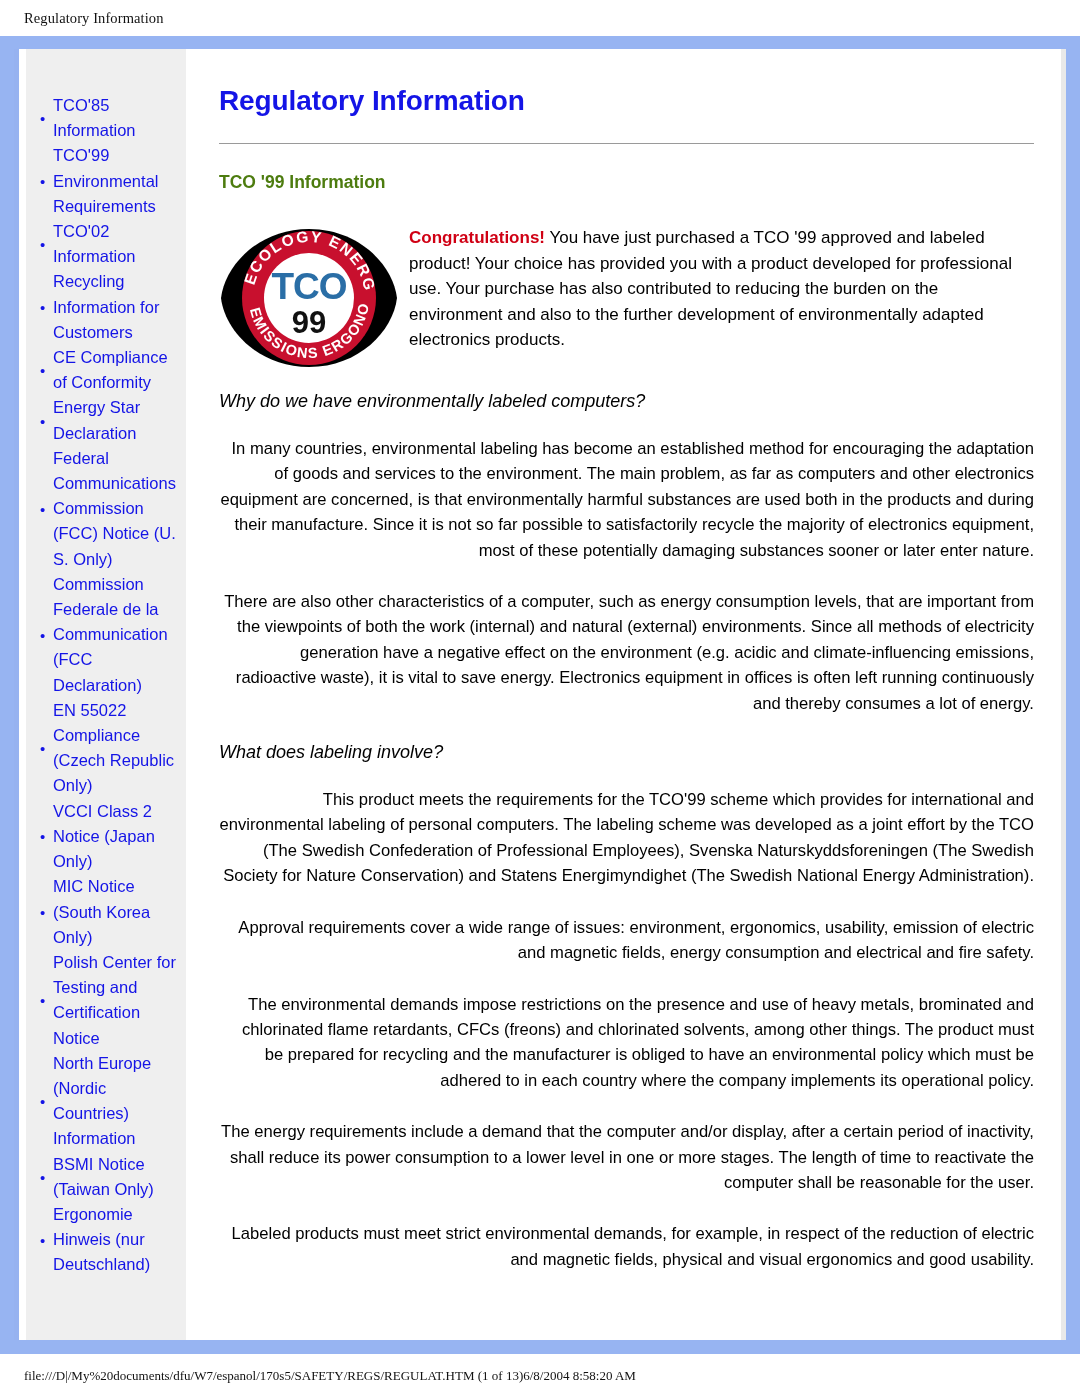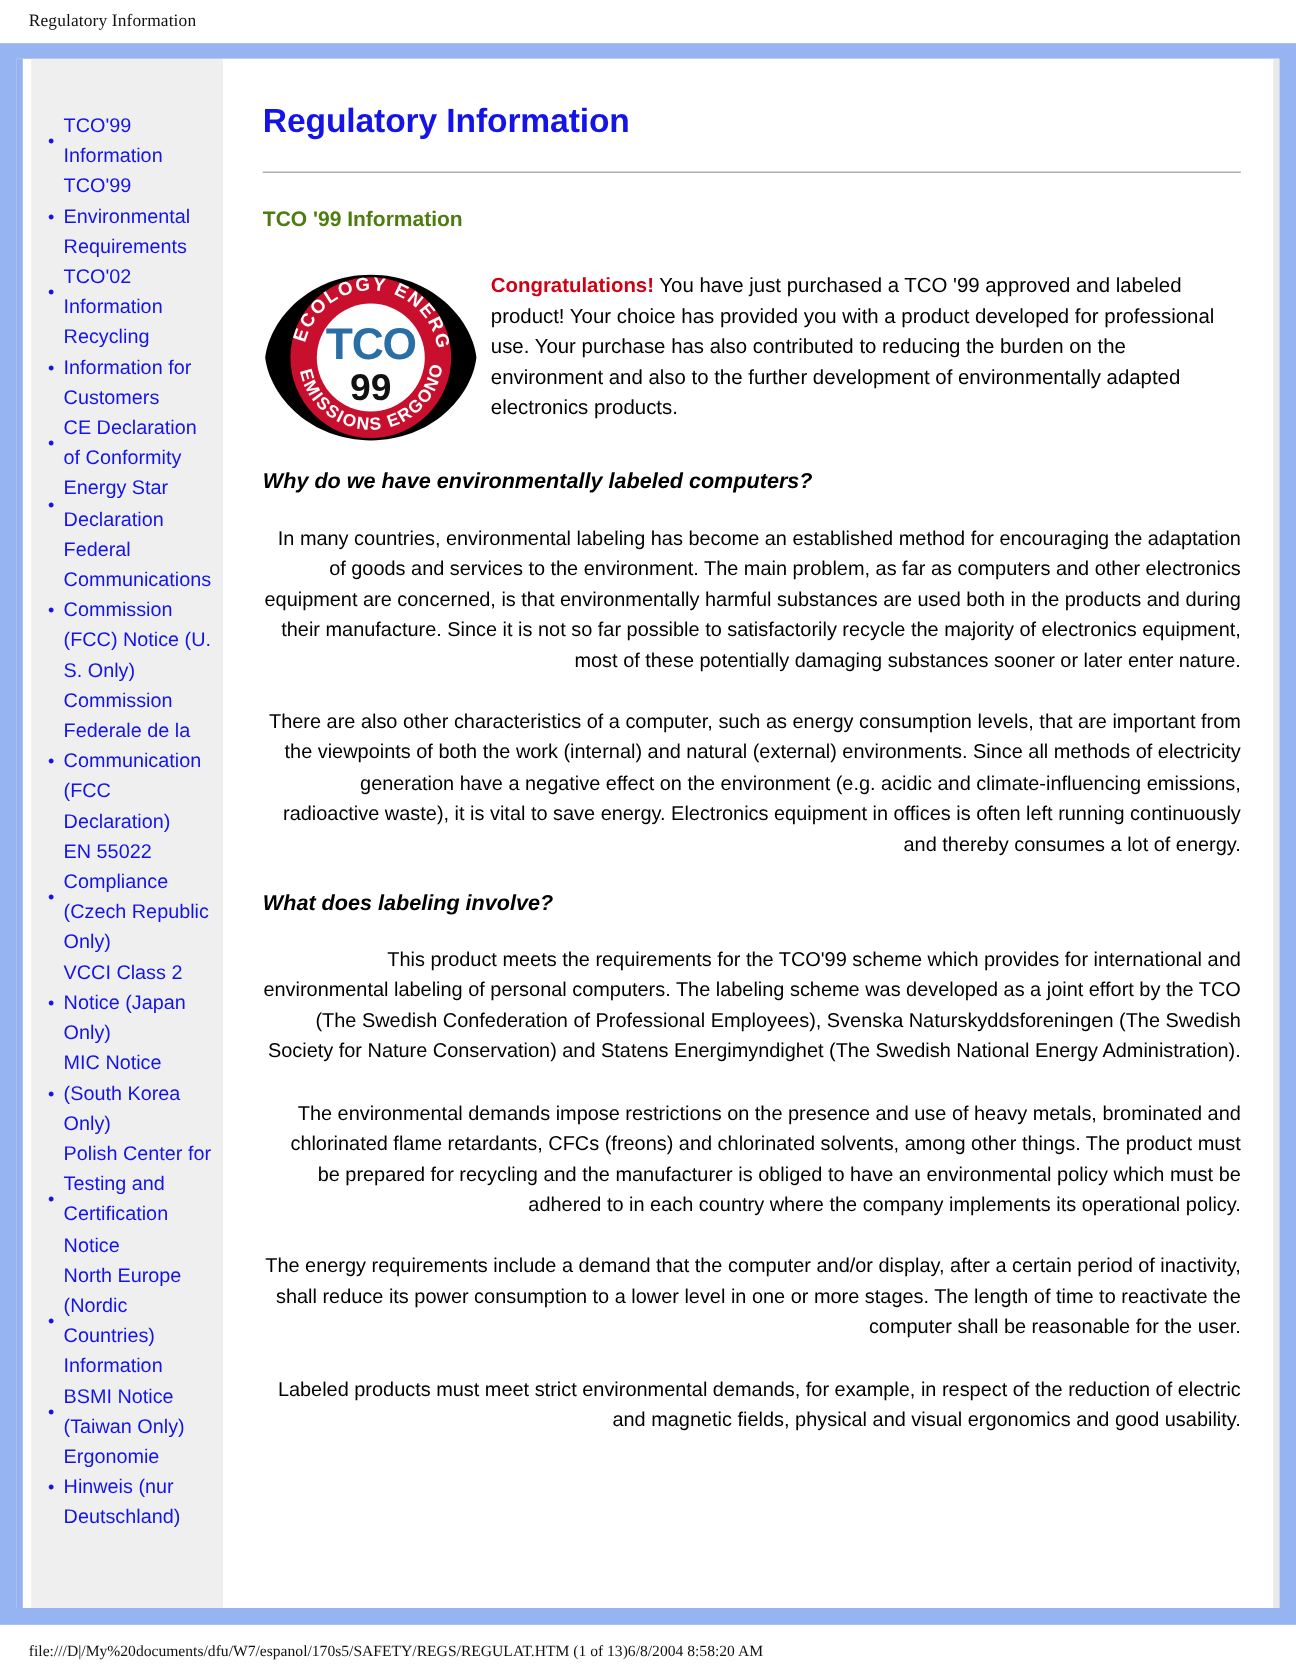--- a/index.html
+++ b/index.html
@@ -148,21 +148,21 @@
     color: #d00014;
     font-weight: bold;
     text-align: right;
   }
 
   .q-head {
     font-size: 18px;
     font-style: italic;
     color: #000000;
     margin: 18px 0 24px 0;
-    font-weight: bold;
+    font-weight: normal;
   }
   .body-par {
     font-size: 16.6px;
     line-height: 25.4px;
     color: #000000;
     margin: 0 0 26px 0;
     text-align: right;
   }
 
   
@@ -190,37 +190,37 @@
   <span class="page-header-title">Regulatory Information</span>
 </div>
 
 <div class="doc-frame">
   <div class="doc-inner">
 
     <nav class="sidebar">
       <ul class="nav-list">
         <li class="nav-item">
           <span class="bullet">•</span>
-          <span class="nav-item-label">TCO'99 Information</span>
+          <span class="nav-item-label">TCO'85 Information</span>
         </li>
         <li class="nav-item">
           <span class="bullet">•</span>
           <span class="nav-item-label">TCO'99 Environmental Requirements</span>
         </li>
         <li class="nav-item">
           <span class="bullet">•</span>
           <span class="nav-item-label">TCO'02 Information</span>
         </li>
         <li class="nav-item">
           <span class="bullet">•</span>
           <span class="nav-item-label">Recycling Information for Customers</span>
         </li>
         <li class="nav-item">
           <span class="bullet">•</span>
-          <span class="nav-item-label">CE Declaration of Conformity</span>
+          <span class="nav-item-label">CE Compliance of Conformity</span>
         </li>
         <li class="nav-item">
           <span class="bullet">•</span>
           <span class="nav-item-label">Energy Star Declaration</span>
         </li>
         <li class="nav-item">
           <span class="bullet">•</span>
           <span class="nav-item-label">Federal Communications Commission (FCC) Notice (U. S. Only)</span>
         </li>
         <li class="nav-item">
@@ -301,20 +301,21 @@
       <h3 class="q-head">Why do we have environmentally labeled computers?</h3>
 
       <p class="body-par">In many countries, environmental labeling has become an established method for encouraging the adaptation of goods and services to the environment. The main problem, as far as computers and other electronics equipment are concerned, is that environmentally harmful substances are used both in the products and during their manufacture. Since it is not so far possible to satisfactorily recycle the majority of electronics equipment, most of these potentially damaging substances sooner or later enter nature.</p>
 
       <p class="body-par">There are also other characteristics of a computer, such as energy consumption levels, that are important from the viewpoints of both the work (internal) and natural (external) environments. Since all methods of electricity generation have a negative effect on the environment (e.g. acidic and climate-influencing emissions, radioactive waste), it is vital to save energy. Electronics equipment in offices is often left running continuously and thereby consumes a lot of energy.</p>
 
       <h3 class="q-head">What does labeling involve?</h3>
 
       <p class="body-par">This product meets the requirements for the TCO'99 scheme which provides for international and environmental labeling of personal computers. The labeling scheme was developed as a joint effort by the TCO (The Swedish Confederation of Professional Employees), Svenska Naturskyddsforeningen (The Swedish Society for Nature Conservation) and Statens Energimyndighet (The Swedish National Energy Administration).</p>
 
+      <p class="body-par">Approval requirements cover a wide range of issues: environment, ergonomics, usability, emission of electric and magnetic fields, energy consumption and electrical and fire safety.</p>
 
       <p class="body-par">The environmental demands impose restrictions on the presence and use of heavy metals, brominated and chlorinated flame retardants, CFCs (freons) and chlorinated solvents, among other things. The product must be prepared for recycling and the manufacturer is obliged to have an environmental policy which must be adhered to in each country where the company implements its operational policy.</p>
 
       <p class="body-par">The energy requirements include a demand that the computer and/or display, after a certain period of inactivity, shall reduce its power consumption to a lower level in one or more stages. The length of time to reactivate the computer shall be reasonable for the user.</p>
 
       <p class="body-par">Labeled products must meet strict environmental demands, for example, in respect of the reduction of electric and magnetic fields, physical and visual ergonomics and good usability.</p>
 
     </main>
   </div>
 </div>

